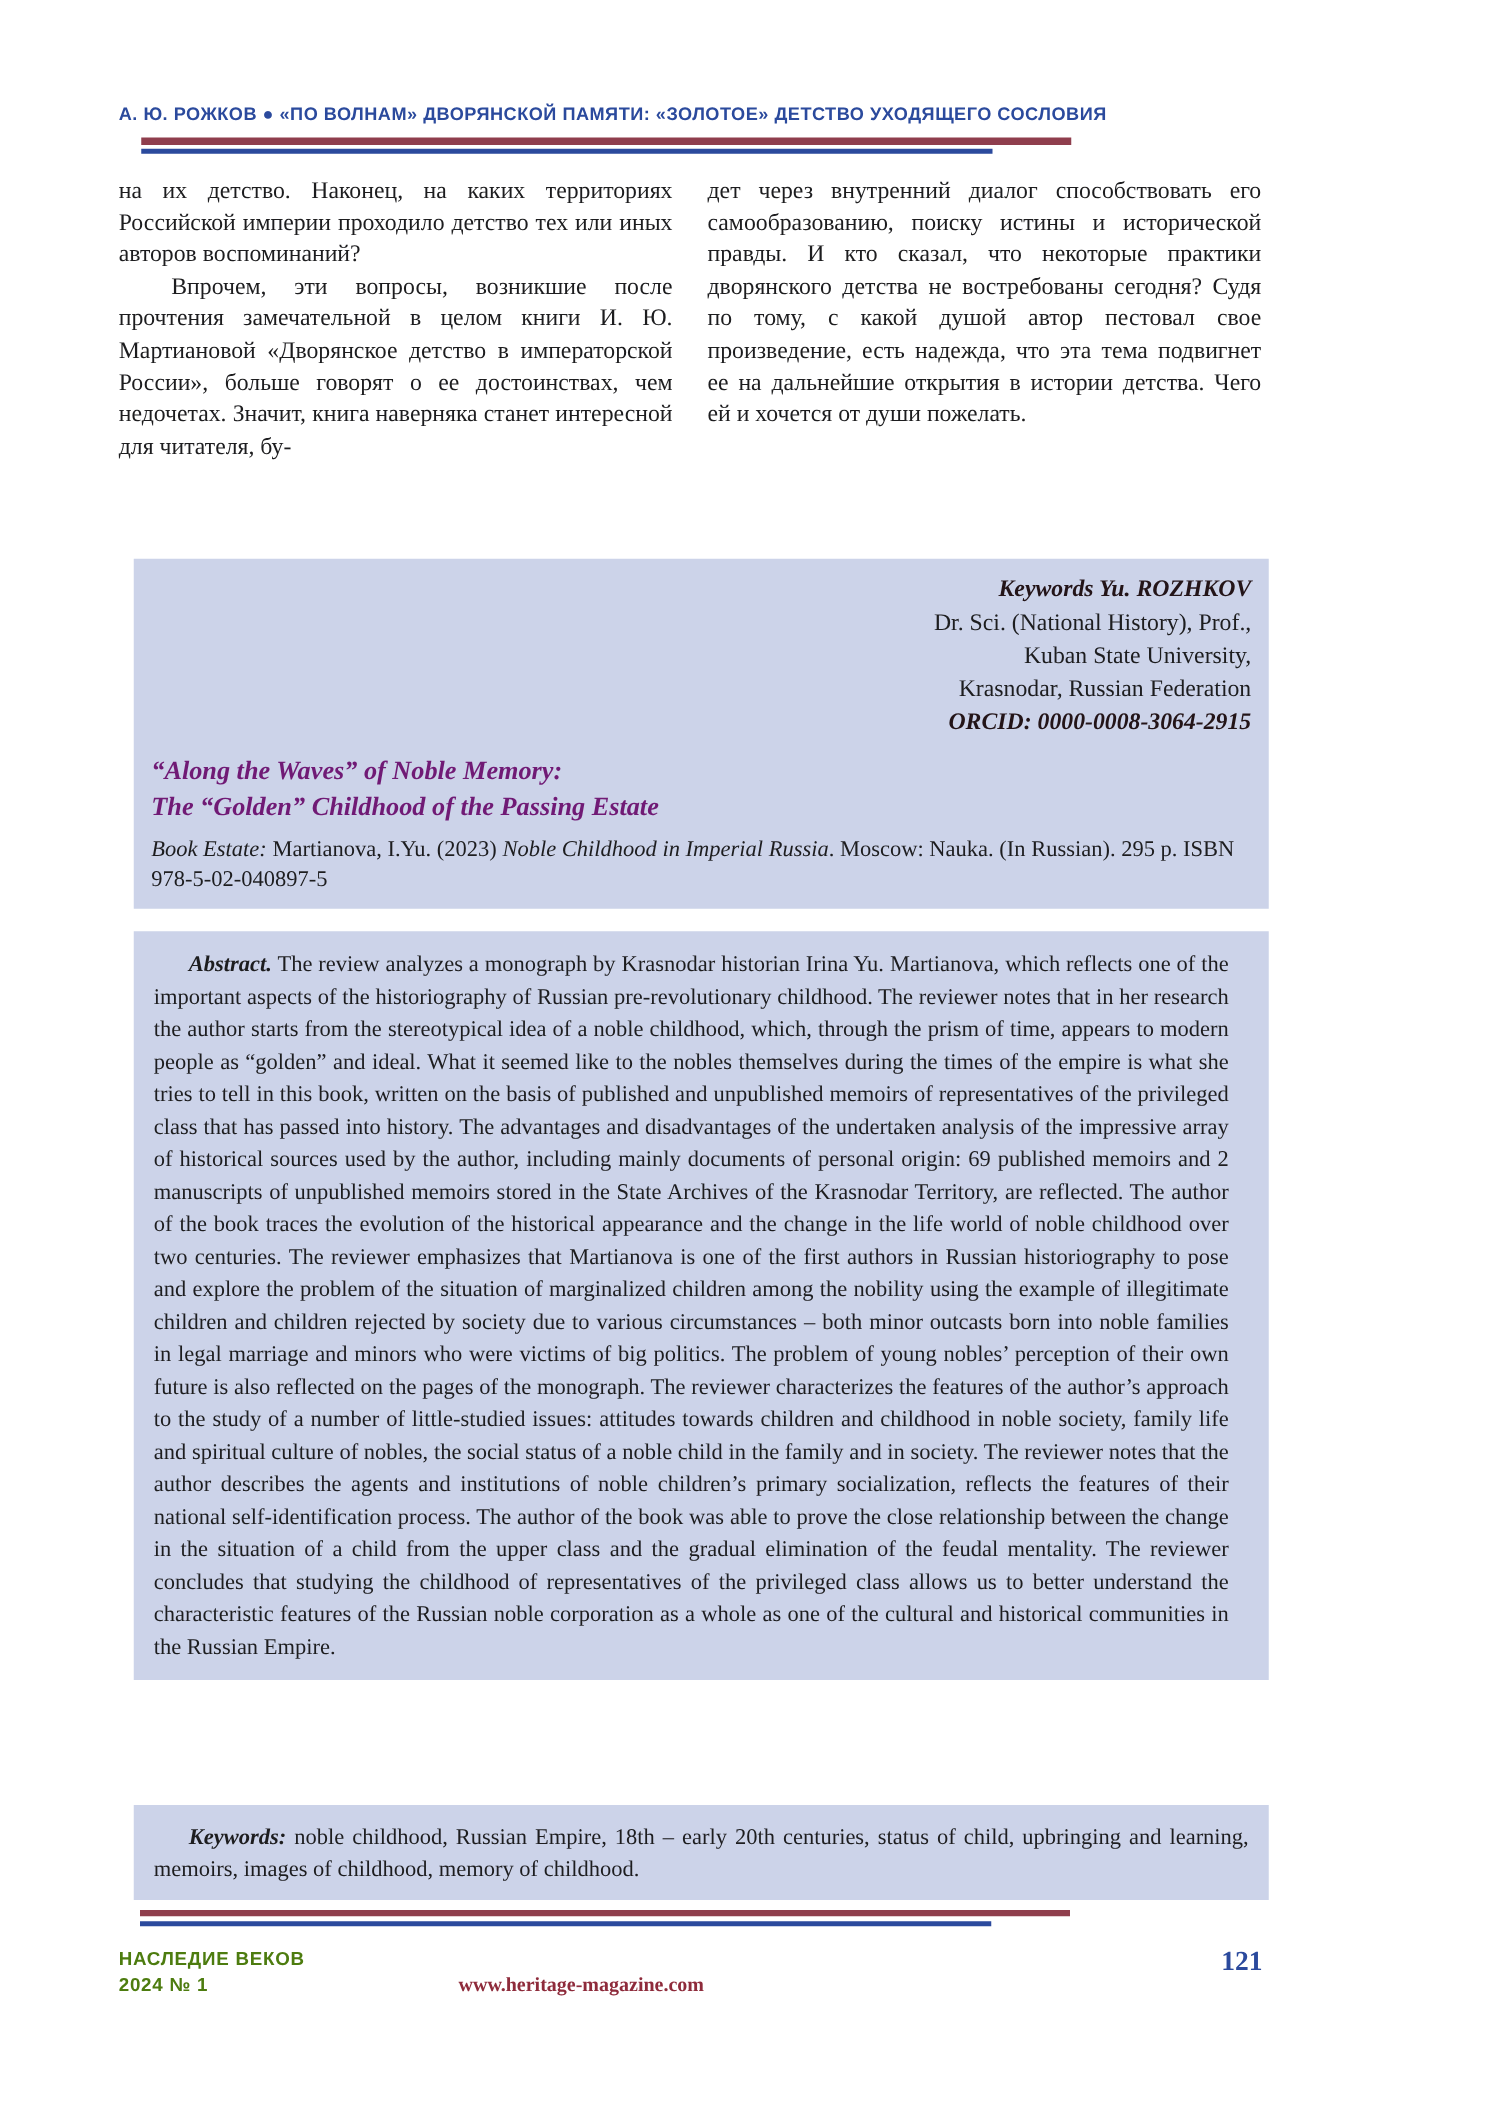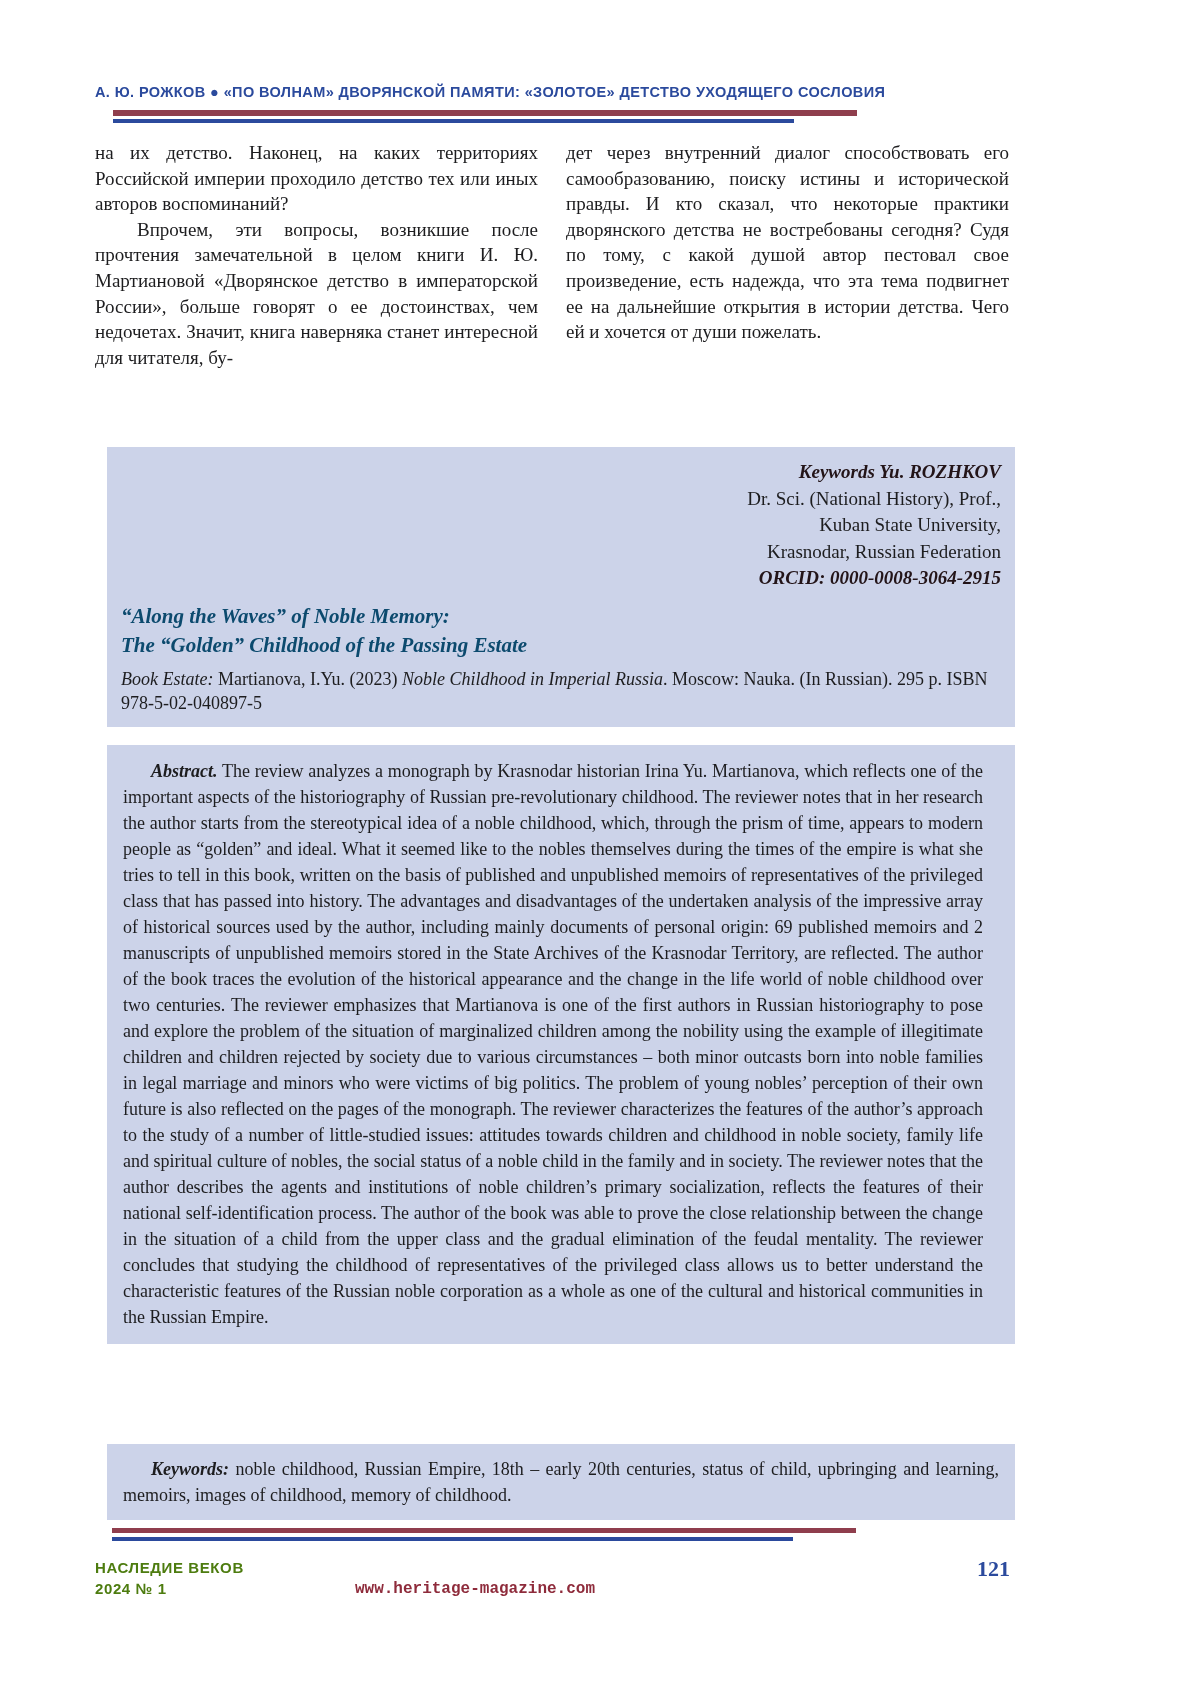--- a/index.html
+++ b/index.html
@@ -33,21 +33,21 @@
 
   
   .shaded{background:#ccd3e9;}
   .author-box{left:107px;top:447px;width:908px;box-sizing:border-box;padding:12px 14px 12px 14px;}
   .author-meta{text-align:right;font-size:19px;line-height:26.5px;}
   .author-meta .strong{font-weight:bold;font-style:italic;color:#231418;}
   .author-meta a{color:#231418;text-decoration:none;}
   .title-block{margin-top:10px;text-align:left;}
   .title-line{
     font-weight:bold;font-style:italic;font-size:21px;line-height:29px;
-    color:#0c4a6e;font-family:"Liberation Serif",serif;
+    color:#701a75;font-family:"Liberation Serif",serif;
   }
   .review-line{
     margin-top:7px;font-size:18px;line-height:24px;color:#1d1d1f;
     text-align:left;
   }
   .review-line .it{font-style:italic;}
 
   
   .abstract-box{
     left:107px;top:745px;width:908px;box-sizing:border-box;
@@ -68,22 +68,22 @@
 
   
   .ftr-red{left:112px;top:1528px;width:744px;height:5px;}
   .ftr-blue{left:112px;top:1537px;width:681px;height:4px;}
   .journal-logo{
     left:95px;top:1557px;width:260px;
     font-family:"Liberation Sans",sans-serif;font-weight:bold;
     color:#4d7c0f;font-size:15px;line-height:21px;letter-spacing:.6px;
   }
   .journal-website{
-    left:335px;top:1580px;width:260px;text-align:right;
-    font-weight:bold;font-size:16px;color:#8e2b3b;font-family:Liberation Mono, monospace;
+    left:335px;top:1580px;width:260px;text-align:center;
+    font-weight:bold;font-size:16px;color:#8e2b3b;
   }
   .journal-website a{color:#8e2b3b;text-decoration:none;}
   .page-number{
     left:900px;top:1556px;width:110px;text-align:right;
     font-weight:bold;font-size:22px;color:#2b4a9d;
   }
 </style>
 </head>
 <body>
 

